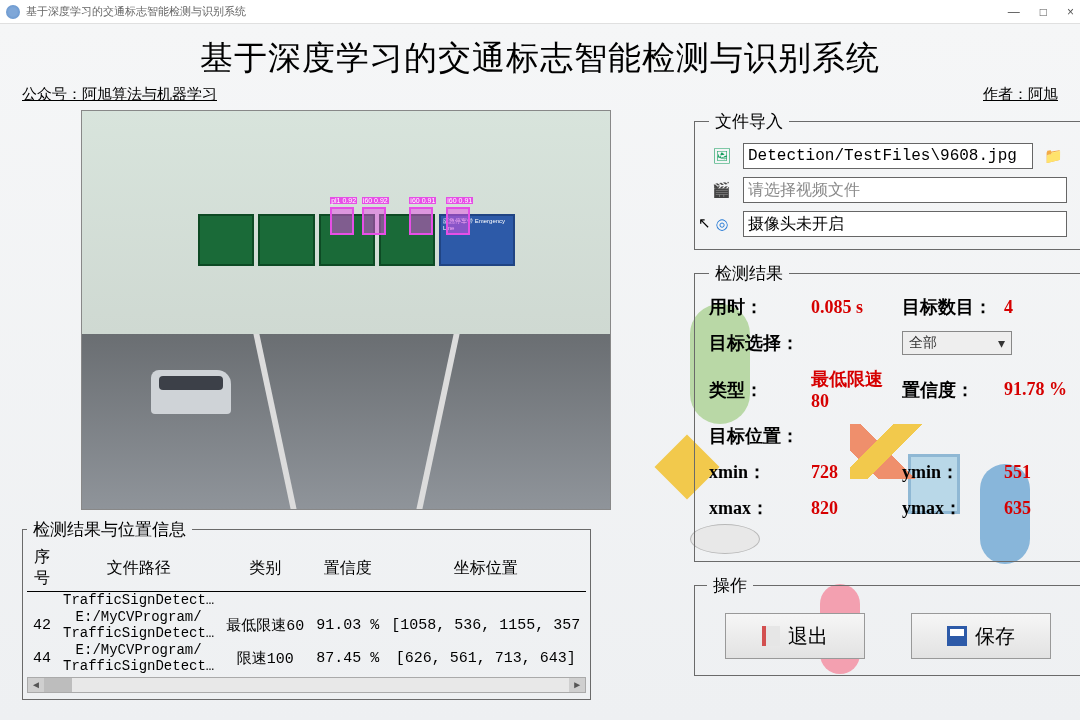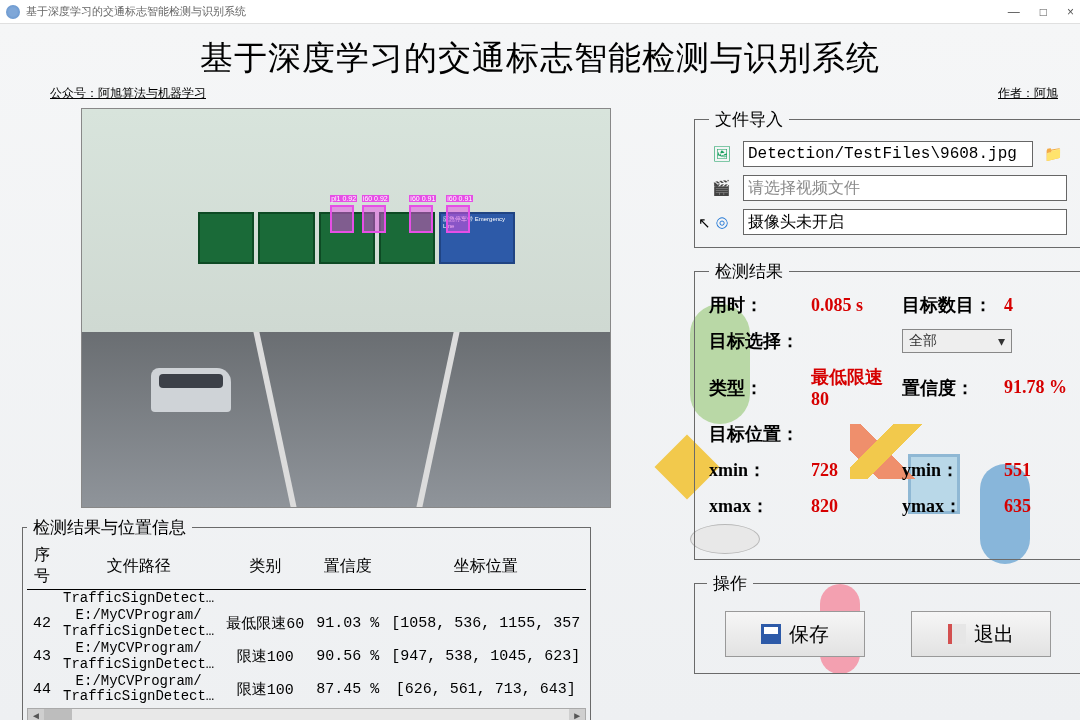--- a/index.html
+++ b/index.html
@@ -48,21 +48,21 @@
     background:
      linear-gradient(135deg,transparent 30%,#f2c94c 30% 50%,transparent 50%),
      linear-gradient(45deg,transparent 20%,#ef8f6c 20% 45%,transparent 45%);}
 
   .main-title {
     text-align: center; font-size: 33px; font-family: "SimSun","NSimSun",serif;
     font-weight: 400; padding-top: 12px; letter-spacing:1px;
   }
   .subbar {
     display: flex; justify-content: space-between; padding: 4px 22px 0;
-    font-family: "SimSun",serif; font-size: 12px; margin-left: 28px;
+    font-family: "SimSun",serif; font-size: 15px;
   }
   .subbar a { color:#000; text-decoration: underline; }
   .subbar .right { text-decoration: underline; }
 
   .content {
     position: relative;
     display: grid;
     grid-template-columns: 672px 388px;
     gap: 12px;
     padding: 6px 10px 0 10px;
@@ -238,27 +238,20 @@
                   <td></td>
               </tr>
               <tr>
                 <td>42</td>
                 <td class="path"><span>E:/MyCVProgram/</span><br><span>TrafficSignDetect…</span></td>
                 <td>最低限速60</td>
                 <td>91.03 %</td>
                 <td>[1058, 536, 1155, 357</td>
               </tr>
               <tr>
-                <td>43</td>
-                <td class="path"><span>E:/MyCVProgram/</span><br><span>TrafficSignDetect…</span></td>
-                <td>限速100</td>
-                <td>90.56 %</td>
-                <td>[947, 538, 1045, 623]</td>
-              </tr>
-              <tr>
                 <td>44</td>
                 <td class="path"><span>E:/MyCVProgram/</span><br><span>TrafficSignDetect…</span></td>
                 <td>限速100</td>
                 <td>87.45 %</td>
                 <td>[626, 561, 713, 643]</td>
               </tr>
             </tbody>
           </table>
           <div class="hscroll">
             <div class="arr l">◄</div>
@@ -321,26 +314,26 @@
             <span class="val">635</span>
           </div>
         </fieldset>
       </div>
 
       <div class="actions" style="margin-top:12px">
         <fieldset class="group">
           <legend>操作</legend>
           <div class="action-btns">
             <div class="btn">
+              <span class="exit-ic"></span>
+              <span>退出</span>
+            </div>
+            <div class="btn">
               <span class="save-ic"></span>
               <span>保存</span>
-            </div>
-            <div class="btn">
-              <span class="exit-ic"></span>
-              <span>退出</span>
             </div>
           </div>
         </fieldset>
       </div>
     </div>
   </div>
 
   <span class="cursor">↖</span>
 </div>
 

